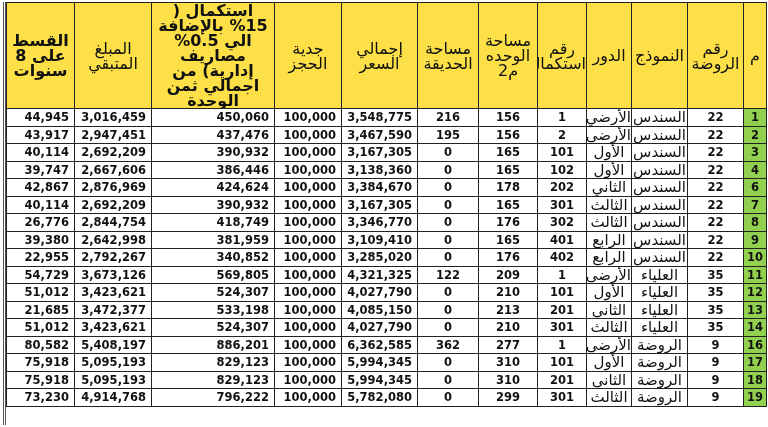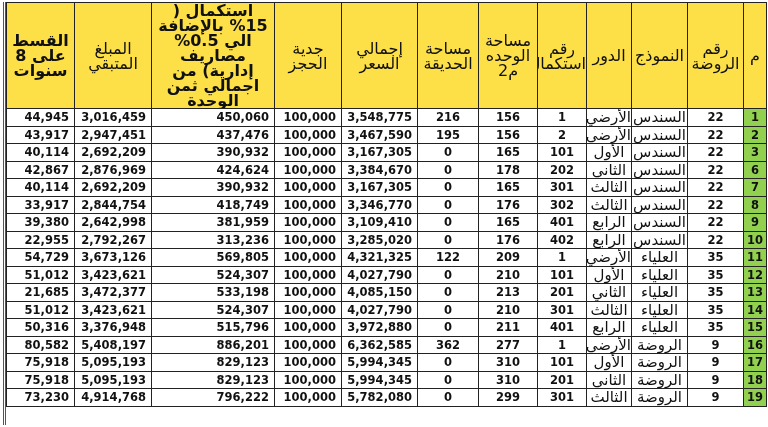--- a/index.html
+++ b/index.html
@@ -132,20 +132,34 @@
           <td class="num-right">3,167,305</td>
           <td class="num-center">0</td>
           <td class="num-center">165</td>
           <td class="num-center">101</td>
           <td class="txt-center">الأول</td>
           <td class="txt-center">السندس</td>
           <td class="num-center">22</td>
           <td class="idx">3</td>
         </tr>
         <tr>
+          <td class="num-right">39,747</td>
+          <td class="num-right">2,667,606</td>
+          <td class="num-right">386,446</td>
+          <td class="num-right">100,000</td>
+          <td class="num-right">3,138,360</td>
+          <td class="num-center">0</td>
+          <td class="num-center">165</td>
+          <td class="num-center">102</td>
+          <td class="txt-center">الأول</td>
+          <td class="txt-center">السندس</td>
+          <td class="num-center">22</td>
+          <td class="idx">4</td>
+        </tr>
+        <tr>
           <td class="num-right">42,867</td>
           <td class="num-right">2,876,969</td>
           <td class="num-right">424,624</td>
           <td class="num-right">100,000</td>
           <td class="num-right">3,384,670</td>
           <td class="num-center">0</td>
           <td class="num-center">178</td>
           <td class="num-center">202</td>
           <td class="txt-center">الثاني</td>
           <td class="txt-center">السندس</td>
@@ -160,21 +174,21 @@
           <td class="num-right">3,167,305</td>
           <td class="num-center">0</td>
           <td class="num-center">165</td>
           <td class="num-center">301</td>
           <td class="txt-center">الثالث</td>
           <td class="txt-center">السندس</td>
           <td class="num-center">22</td>
           <td class="idx">7</td>
         </tr>
         <tr>
-          <td class="num-right">33,917</td>
+          <td class="num-right">26,776</td>
           <td class="num-right">2,844,754</td>
           <td class="num-right">418,749</td>
           <td class="num-right">100,000</td>
           <td class="num-right">3,346,770</td>
           <td class="num-center">0</td>
           <td class="num-center">176</td>
           <td class="num-center">302</td>
           <td class="txt-center">الثالث</td>
           <td class="txt-center">السندس</td>
           <td class="num-center">22</td>
@@ -190,21 +204,21 @@
           <td class="num-center">165</td>
           <td class="num-center">401</td>
           <td class="txt-center">الرابع</td>
           <td class="txt-center">السندس</td>
           <td class="num-center">22</td>
           <td class="idx">9</td>
         </tr>
         <tr>
           <td class="num-right">22,955</td>
           <td class="num-right">2,792,267</td>
-          <td class="num-right">313,236</td>
+          <td class="num-right">340,852</td>
           <td class="num-right">100,000</td>
           <td class="num-right">3,285,020</td>
           <td class="num-center">0</td>
           <td class="num-center">176</td>
           <td class="num-center">402</td>
           <td class="txt-center">الرابع</td>
           <td class="txt-center">السندس</td>
           <td class="num-center">22</td>
           <td class="idx">10</td>
         </tr>
@@ -258,34 +272,20 @@
           <td class="num-right">4,027,790</td>
           <td class="num-center">0</td>
           <td class="num-center">210</td>
           <td class="num-center">301</td>
           <td class="txt-center">الثالث</td>
           <td class="txt-center">العلياء</td>
           <td class="num-center">35</td>
           <td class="idx">14</td>
         </tr>
         <tr>
-          <td class="num-right">50,316</td>
-          <td class="num-right">3,376,948</td>
-          <td class="num-right">515,796</td>
-          <td class="num-right">100,000</td>
-          <td class="num-right">3,972,880</td>
-          <td class="num-center">0</td>
-          <td class="num-center">211</td>
-          <td class="num-center">401</td>
-          <td class="txt-center">الرابع</td>
-          <td class="txt-center">العلياء</td>
-          <td class="num-center">35</td>
-          <td class="idx">15</td>
-        </tr>
-        <tr>
           <td class="num-right">80,582</td>
           <td class="num-right">5,408,197</td>
           <td class="num-right">886,201</td>
           <td class="num-right">100,000</td>
           <td class="num-right">6,362,585</td>
           <td class="num-center">362</td>
           <td class="num-center">277</td>
           <td class="num-center">1</td>
           <td class="txt-center">الأرضي</td>
           <td class="txt-center">الروضة</td>

